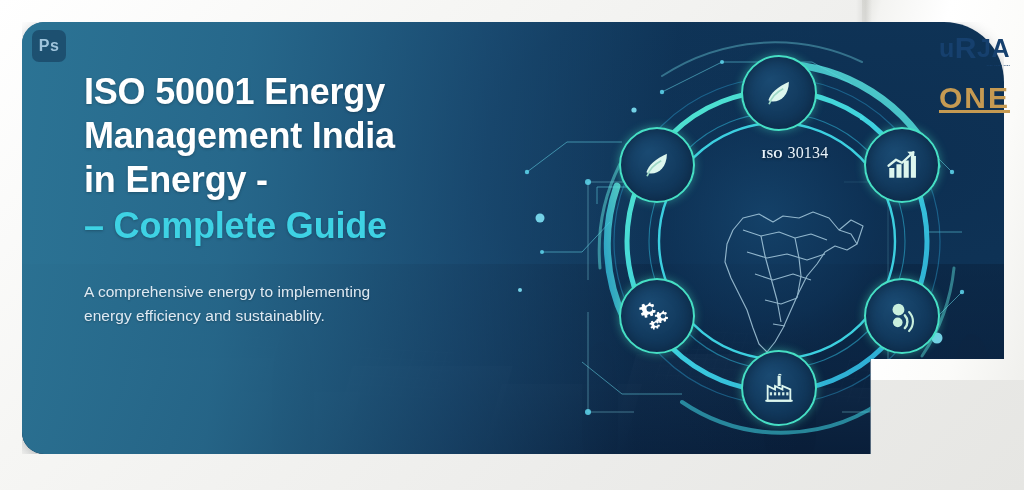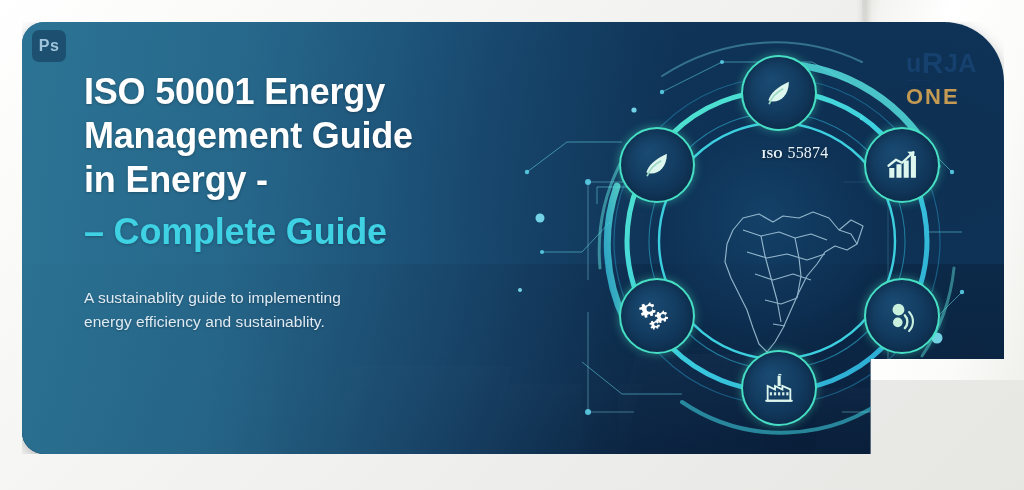--- a/index.html
+++ b/index.html
@@ -128,21 +128,21 @@
     color: #ffffff;
     font-size: 36px;
     line-height: 44px;
     font-weight: bold;
     letter-spacing: -0.2px;
     text-shadow: 0 1px 3px rgba(0,0,0,0.25);
   }
   .headline .accent {
     color: #3ed2e4;
     display: block;
-    margin-top: 8px;
+    margin-top: 2px;
   }
   .subcopy {
     margin: 32px 0 0 0;
     color: #dfeaf3;
     font-size: 15.5px;
     line-height: 24px;
     letter-spacing: 0.05px;
     text-shadow: 0 1px 2px rgba(0,0,0,0.25);
   }
 
@@ -191,23 +191,23 @@
   }
   .center-label .num {
     font-family: "Liberation Serif", serif;
     font-weight: normal;
   }
 
   
   .logo {
     position: absolute;
     left: 906px;
-    top: 47px;
+    top: 32px;
     width: 104px;
-    text-align: left;
+    text-align: right;
   }
   .logo-urja {
     font-size: 25px;
     font-weight: bold;
     color: #16406e;
     letter-spacing: 0.5px;
     line-height: 1;
     font-family: "Liberation Sans", sans-serif;
   }
   .logo-urja .big-r {
@@ -219,27 +219,28 @@
     margin-top: 2px;
     font-size: 4px;
     color: #16406e;
     letter-spacing: 0.2px;
     line-height: 1;
     opacity: 0.85;
     white-space: nowrap;
     overflow: hidden;
   }
   .logo-one {
-    margin-top: 3px;
-    font-size: 22px;
+    margin-top: 15px;
+    font-size: 30px;
     font-weight: bold;
     color: #c59a52;
     letter-spacing: 2px;
     line-height: 1;
     font-family: "Liberation Sans", sans-serif;
+    text-decoration: underline;
   }
 </style>
 </head>
 <body>
 
 <div id="canvas">
 
   <div class="paper-fold"></div>
   <div class="paper-shadow-left"></div>
 
@@ -304,26 +305,26 @@
         <circle cx="840" cy="96" r="2.2"></circle>
         <circle cx="498" cy="268" r="2"></circle>
       </g>
     </svg>
 
     <div class="ps-badge">Ps</div>
 
     <div class="copy">
       <h1 class="headline">
         <span>ISO 50001 Energy</span><br>
-        <span>Management Guide</span><br>
+        <span>Management India</span><br>
         <span>in Energy -</span>
         <span class="accent">– Complete Guide</span>
       </h1>
       <p class="subcopy">
-        <span>A sustainablity guide to implementing</span><br>
+        <span>A comprehensive energy to implementing</span><br>
         <span>energy efficiency and sustainablity.</span>
       </p>
     </div>
 
     <div class="graphic">
 
       <svg class="ring-svg" viewBox="0 0 430 440">
         <defs>
           <linearGradient id="gTeal" x1="0" y1="0" x2="1" y2="1">
             <stop offset="0%" stop-color="#58f0d0"></stop>
@@ -366,21 +367,21 @@
           <path d="M -12 26 L 4 30 L 20 24"></path>
           <path d="M -4 50 L 8 52"></path>
           <path d="M -16 -38 L -12 -18 L -6 4 L 0 26 L 4 48"></path>
           <path d="M 18 -36 L 22 -16 L 24 2 L 20 24"></path>
           <path d="M 62 -44 L 74 -54 L 86 -48 L 80 -30"></path>
         </g>
       </svg>
 
       <div class="center-label">
         <span class="iso">ISO</span>
-        <span class="num">55874</span>
+        <span class="num">30134</span>
       </div>
 
       <div class="node" style="left:179px; top:39px;">
         <svg width="34" height="34" viewBox="0 0 24 24">
           <path d="M19 4c0 9-5.5 14-11 14-1.4 0-2.6-.35-3.5-.9C6 12 11 7.5 19 4z" fill="#ddf6ee"></path>
           <path d="M5 20c1.5-4.5 5-8.5 10-11" stroke="#9fd9c6" stroke-width="1.2" fill="none"></path>
         </svg>
       </div>
 
       <div class="node" style="left:302px; top:111px;">

